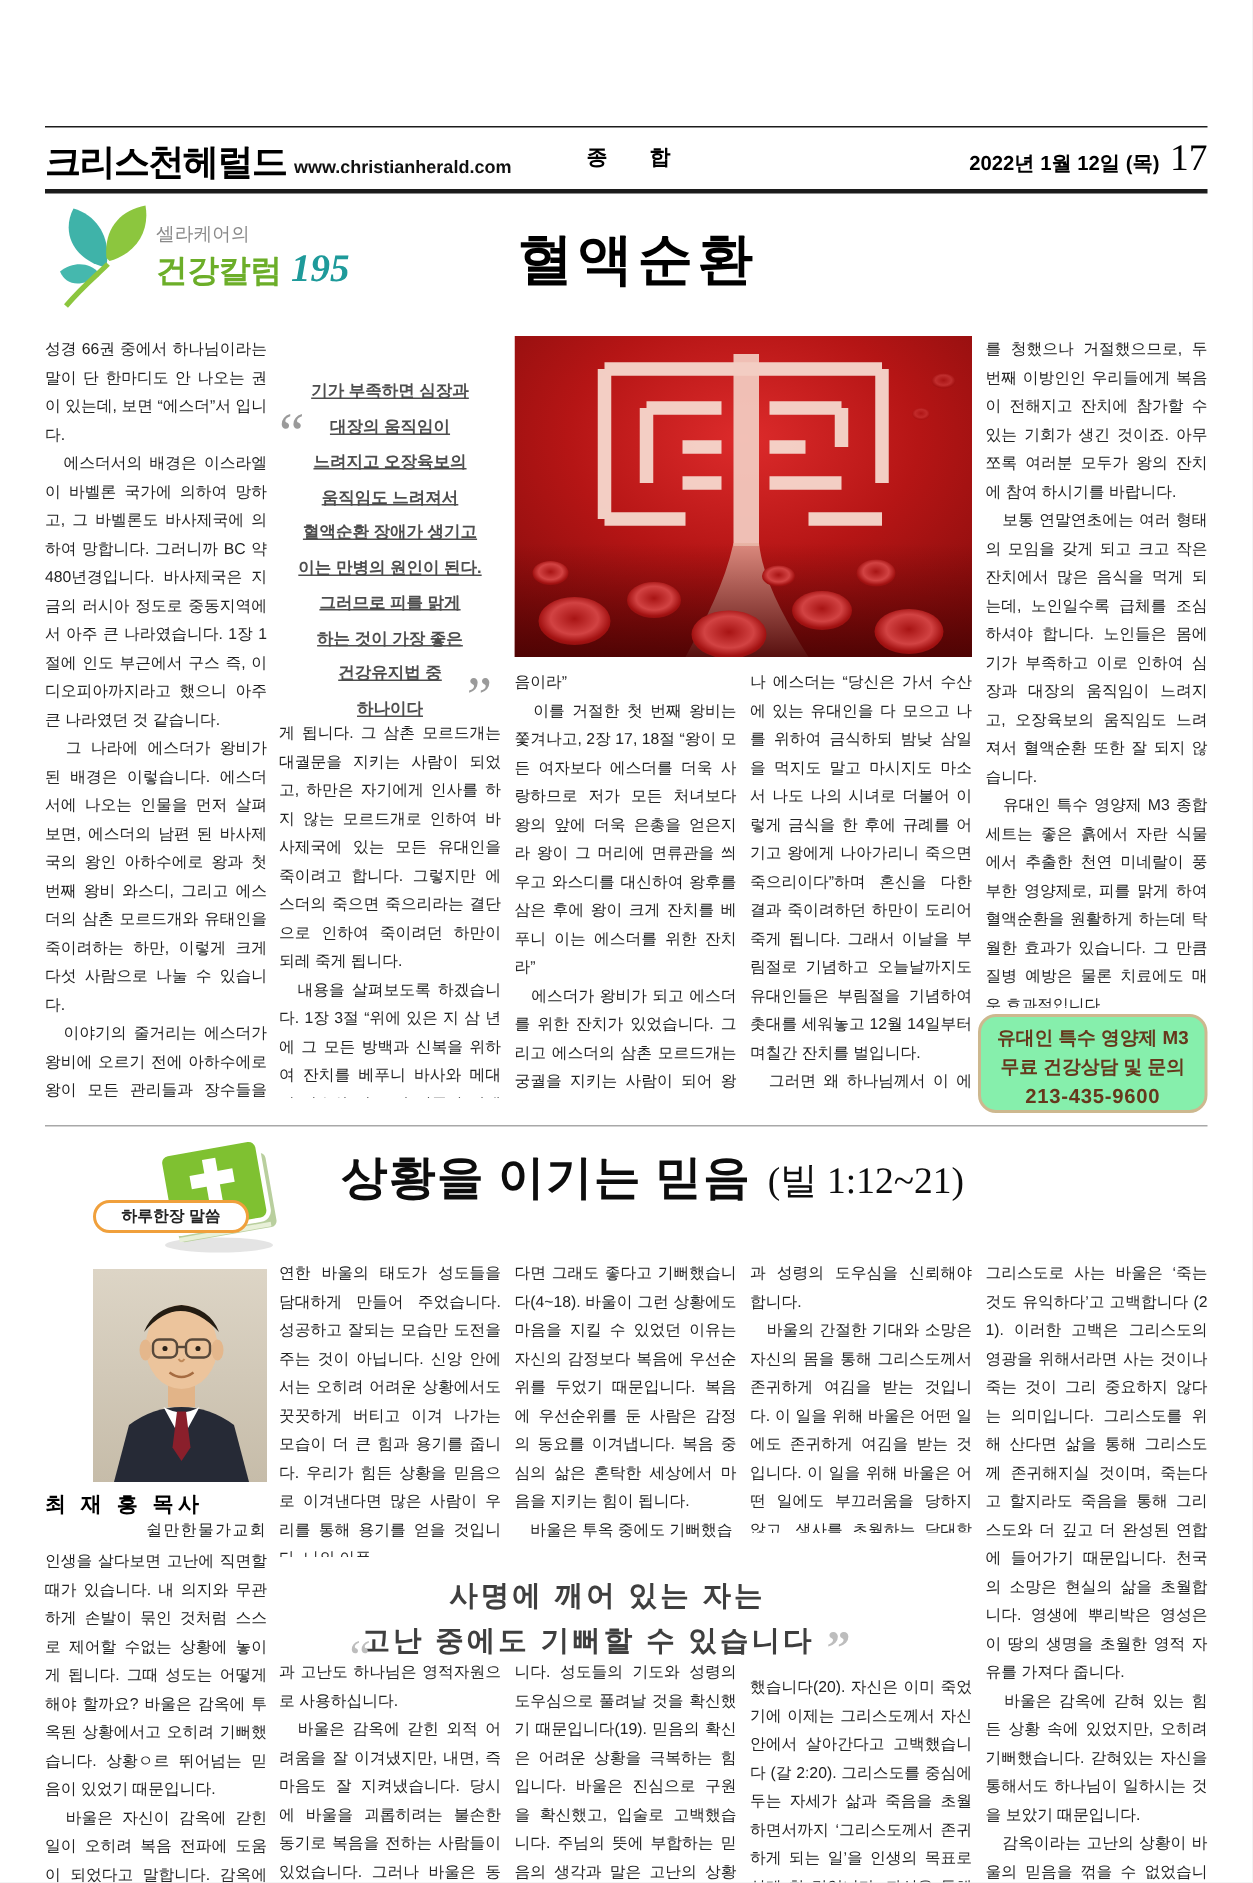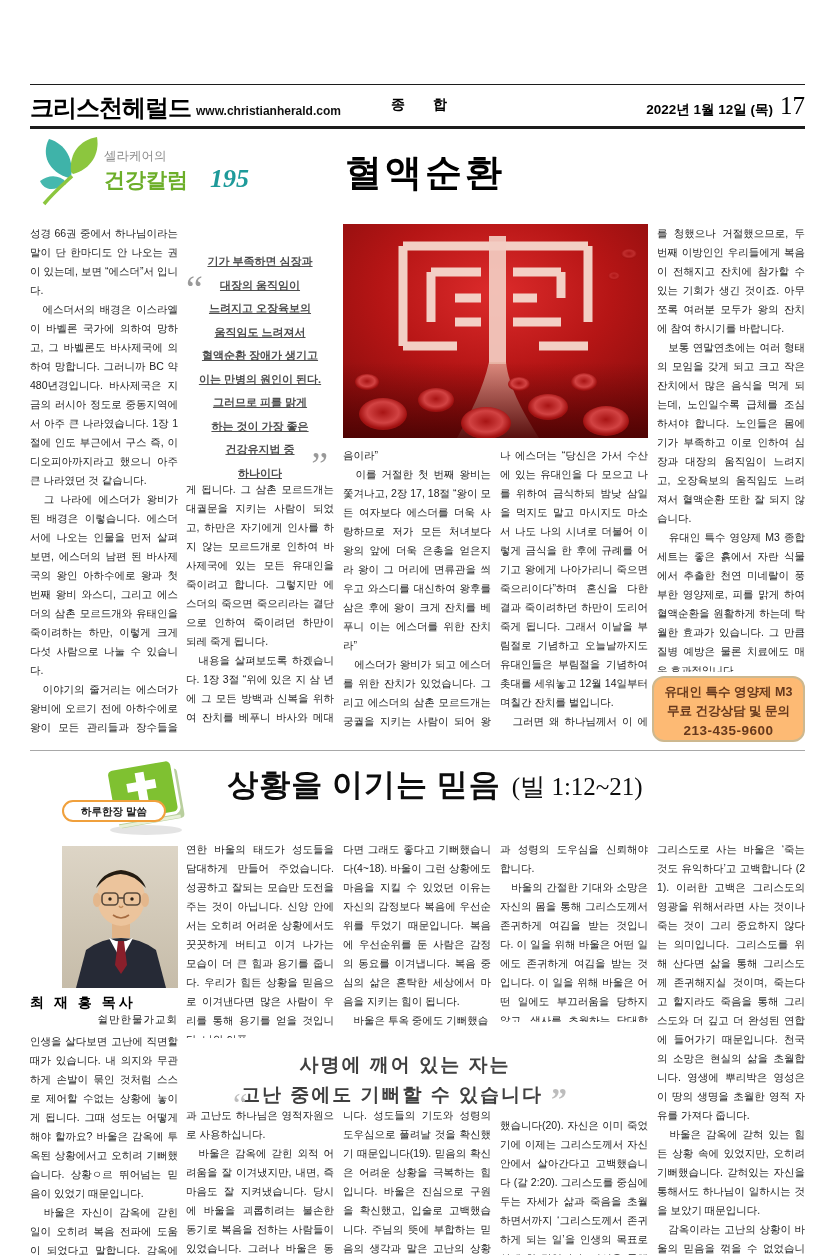--- a/index.html
+++ b/index.html
@@ -15,21 +15,21 @@
   .hdr-date{font-size:13.5px;font-weight:700;color:#000;}
   .hdr-page{font-family:"Liberation Serif","DejaVu Serif",serif;font-size:25px;color:#000;}
   .brand-top{font-size:12.5px;color:#8a8a8a;}
   .brand-main{font-size:21px;font-weight:800;color:#6cae29;}
   .brand-num{font-size:26px;font-style:italic;font-weight:700;color:#1e9a9a;
              font-family:"Liberation Serif","DejaVu Serif",serif;}
   .health-title{font-size:37px;font-weight:900;letter-spacing:3px;color:#000;text-align:center;}
   .pullquote{font-size:11px;line-height:23.5px;font-weight:700;color:#4e4e4e;text-align:center;
              white-space:pre-line;text-decoration:underline;}
   .bigquote{font-size:38px;line-height:30px;color:#9a9a9a;font-family:"Liberation Serif","DejaVu Serif",serif;}
-  .contact-box{border:2.5px solid #cdb88f;border-radius:12px;background:#fdba74;text-align:center;
+  .contact-box{border:2.5px solid #cdb88f;border-radius:12px;background:#86efac;text-align:center;
                color:#66381c;font-weight:700;padding-top:5px;box-sizing:border-box;}
   .contact-line{font-size:12.5px;line-height:19px;}
   .contact-phone{font-size:13.5px;line-height:19px;letter-spacing:.5px;}
   .divider{background:#a8a8a8;}
   .badge{border:2px solid #f0a03c;border-radius:12px;background:#fff;text-align:center;
          font-size:10.5px;font-weight:700;color:#222;line-height:18px;box-sizing:border-box;}
   .dev-title{font-family:"Liberation Serif","DejaVu Serif",serif;text-align:center;color:#0d0d0d;}
   .dev-title-main{font-size:31px;font-weight:600;letter-spacing:1px;}
   .dev-title-ref{font-size:25px;font-weight:500;margin-left:7px;}
   .author-name{font-size:14px;font-weight:800;letter-spacing:3px;color:#000;}
@@ -55,21 +55,21 @@
 
   <div class="abs" style="left:40px;top:88px;width:62px;height:74px;">
     <svg width="62" height="74" viewBox="0 0 62 74">
       <path d="M29,42 C8,36 1,18 9,3 C26,8 34,24 31,41 Z" fill="#3fb3a9"></path>
       <path d="M31,36 C29,17 40,4 57,1 C60,18 51,33 33,38 Z" fill="#8cc63e"></path>
       <path d="M26,48 C13,56 4,54 0,45 C9,38 20,39 26,46 Z" fill="#45b8ae"></path>
       <path d="M4,68 C16,54 24,48 32,40" stroke="#8cc63e" stroke-width="3.5" fill="none"></path>
     </svg>
   </div>
   <div class="abs brand-top" style="left:104px;top:100px;">셀라케어의</div>
-  <div class="abs" style="left:104px;top:116px;display:flex;align-items:baseline;gap:22px;">
+  <div class="abs" style="left:104px;top:116px;display:flex;align-items:baseline;gap:6px;">
     <span class="brand-main">건강칼럼</span>
     <span class="brand-num">195</span>
   </div>
   <div class="abs health-title" style="left:290px;top:100px;width:270px;">혈액순환</div>
 
   <div class="abs bodytxt" style="left:30px;top:176px;width:148px;height:510px;">성경 66권 중에서 하나님이라는 말이 단 한마디도 안 나오는 권이 있는데, 보면 “에스더”서 입니다.
 　에스더서의 배경은 이스라엘이 바벨론 국가에 의하여 망하고, 그 바벨론도 바사제국에 의하여 망합니다. 그러니까 BC 약 480년경입니다. 바사제국은 지금의 러시아 정도로 중동지역에서 아주 큰 나라였습니다. 1장 1절에 인도 부근에서 구스 즉, 이디오피아까지라고 했으니 아주 큰 나라였던 것 같습니다.
 　그 나라에 에스더가 왕비가 된 배경은 이렇습니다. 에스더서에 나오는 인물을 먼저 살펴보면, 에스더의 남편 된 바사제국의 왕인 아하수에로 왕과 첫 번째 왕비 와스디, 그리고 에스더의 삼촌 모르드개와 유태인을 죽이려하는 하만, 이렇게 크게 다섯 사람으로 나눌 수 있습니다.
 　이야기의 줄거리는 에스더가 왕비에 오르기 전에 아하수에로 왕이 모든 관리들과 장수들을 모아 놓고 잔치를 벌립니다. 그리고 첫 번째 왕비 와스디에게 잔치에 참여하라고 합니다. 왜냐하면 와스디가 아름다워서 많은 사람들에게 보이고 싶었기 때문입니다.
 　그런데 와스디가 잔치에 못가겠다고 하였고 이 일로 인하여 왕의 말을 거역한 왕비는 폐위되고, 새로운 왕비로 에스더가 선발되</div>

